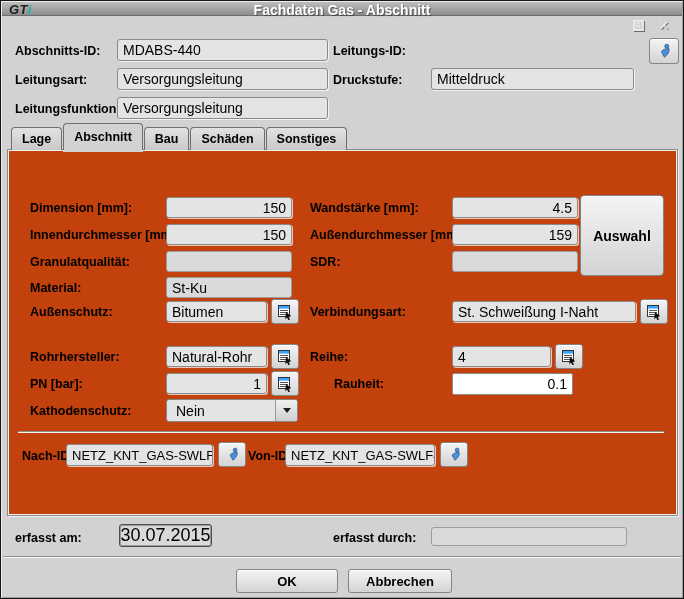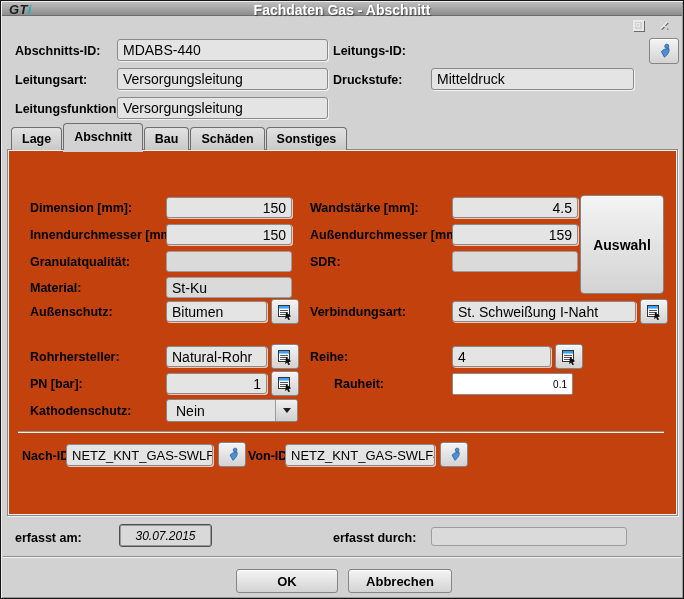--- a/index.html
+++ b/index.html
@@ -63,29 +63,29 @@
   .panel{
     position:absolute;left:6px;top:148px;width:671px;height:367px;
     border:1px solid #8a8a8a;background:#c2410c;
     box-shadow:inset 1px 1px 0 #f1f1f1, inset -1px -1px 0 #f1f1f1, 1px 1px 0 #f1f1f1;
   }
   
   .combo{position:absolute;height:23px;background:#e4e4e4;border:1px solid #858585;border-radius:3px;display:flex;align-items:center;}
   .combo .val{flex:1;font-size:14px;padding:0 9px;}
   .combo .arrow-box{width:22px;align-self:stretch;border-left:1px solid #9a9a9a;background:linear-gradient(#f0f0f0,#d0d0d0);display:flex;align-items:center;justify-content:center;border-radius:0 2px 2px 0;}
   .tri{width:0;height:0;border-left:4px solid transparent;border-right:4px solid transparent;border-top:5px solid #1d1d1d;}
-  .auswahl{position:absolute;left:572px;top:45px;width:84px;height:99px;border-radius:4px;font-size:14px;font-weight:600;}
+  .auswahl{position:absolute;left:572px;top:45px;width:84px;height:81px;border-radius:4px;font-size:14px;font-weight:600;}
   .pushbtn{position:absolute;height:24px;border-radius:3px;font-size:13px;font-weight:bold;}
   .date-fld{
     position:absolute;height:23px;background:#d9d9d9;border:1px solid #4e4e4e;border-radius:3px;
-    box-shadow:inset 0 0 0 1px #9a9a9a;font-size:12px;display:flex;align-items:center;justify-content:center;font-style:italic;
+    box-shadow:inset 0 0 0 1px #9a9a9a;font-size:18px;display:flex;align-items:center;justify-content:center;
   }
   input.fld-input{
     position:absolute;height:22px;background:#fff;border:1px solid #8a8a8a;border-radius:2px;
-    font-size:10px;padding:0 5px;text-align:right;font-family:inherit;color:#000;margin:0;
+    font-size:14px;padding:0 5px;text-align:right;font-family:inherit;color:#000;margin:0;
   }
 </style>
 </head>
 <body>
 
 <div class="window">
 
   <div class="titlebar">
     <div class="logo"><span class="gt">GT</span><span class="i">i</span></div>
     <div class="title-text">Fachdaten Gas - Abschnitt</div>

